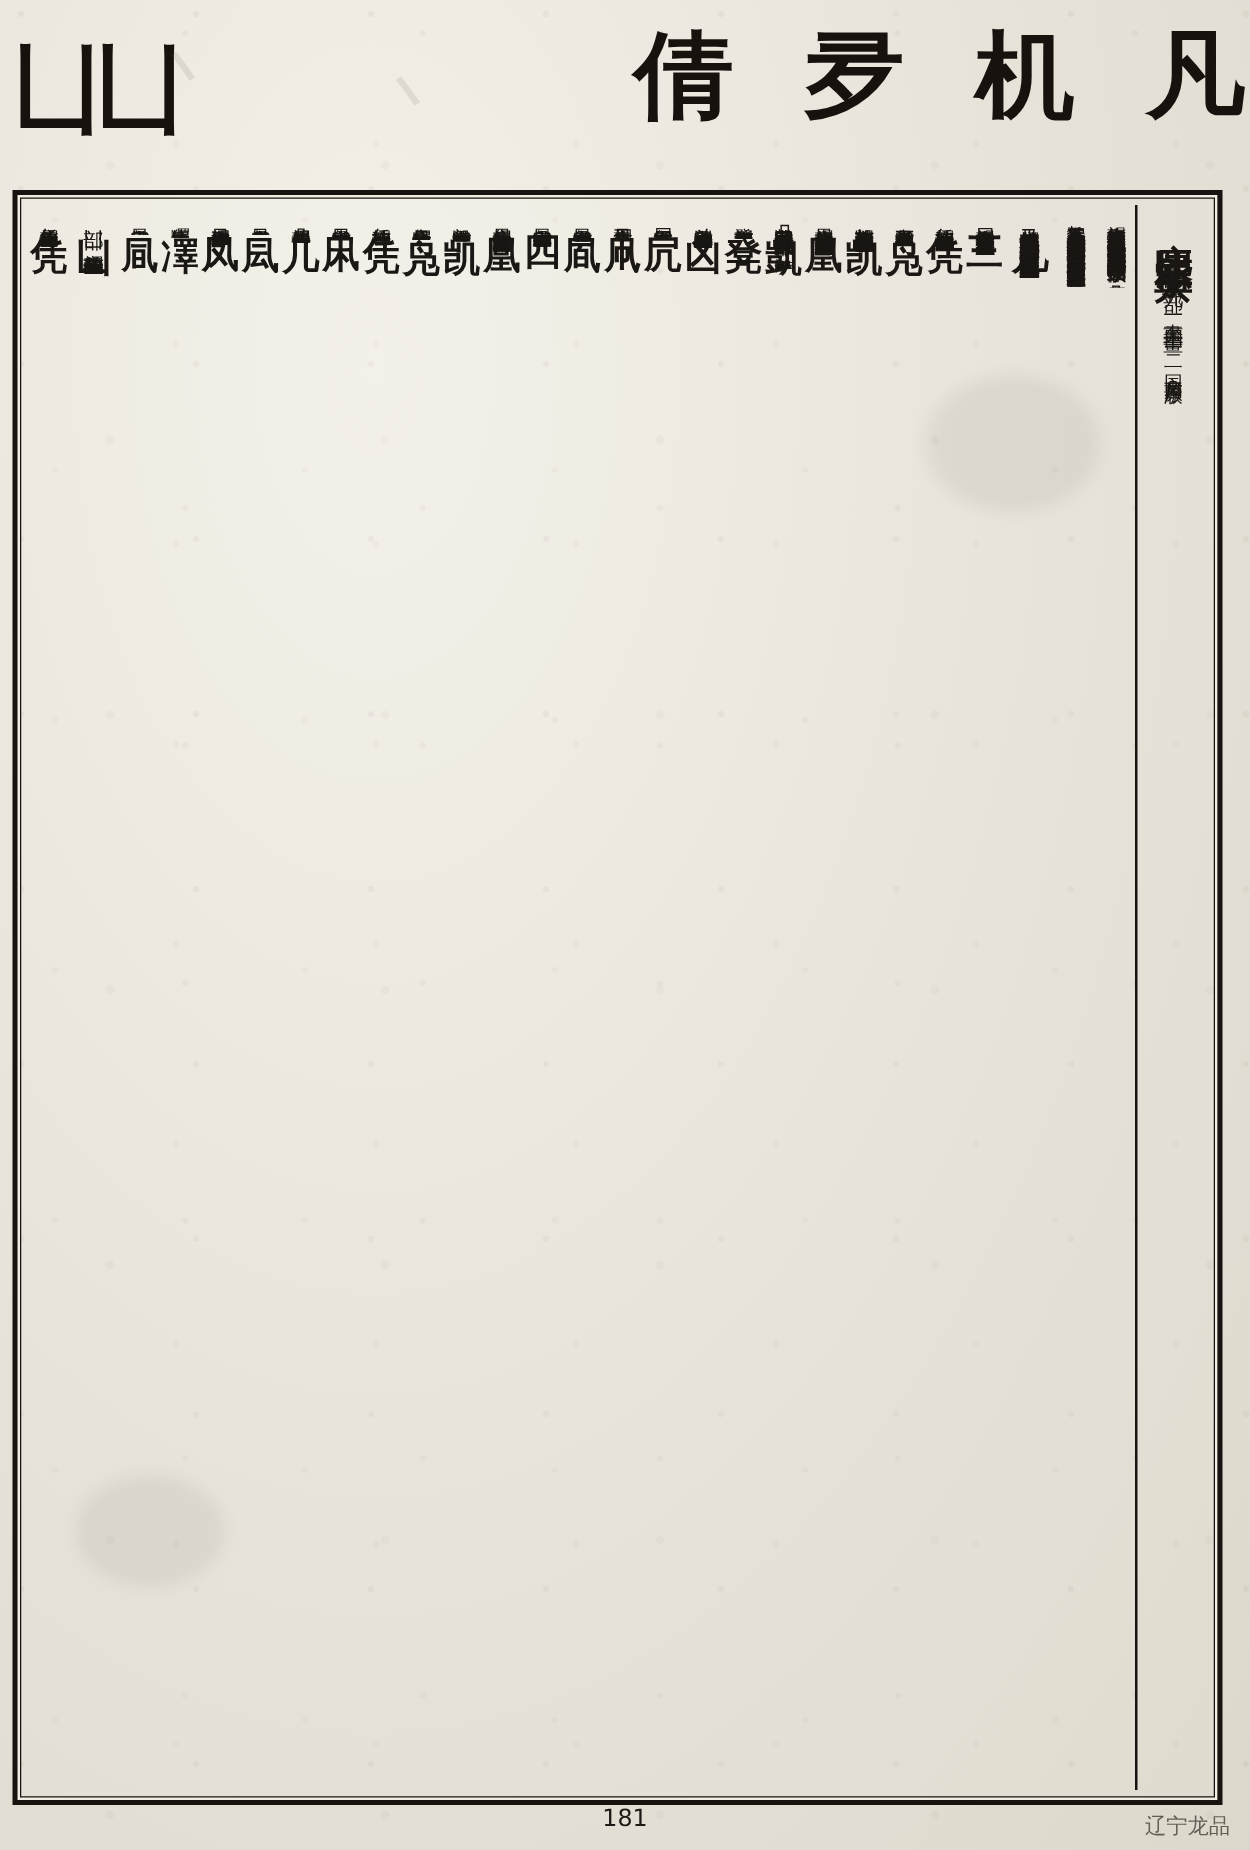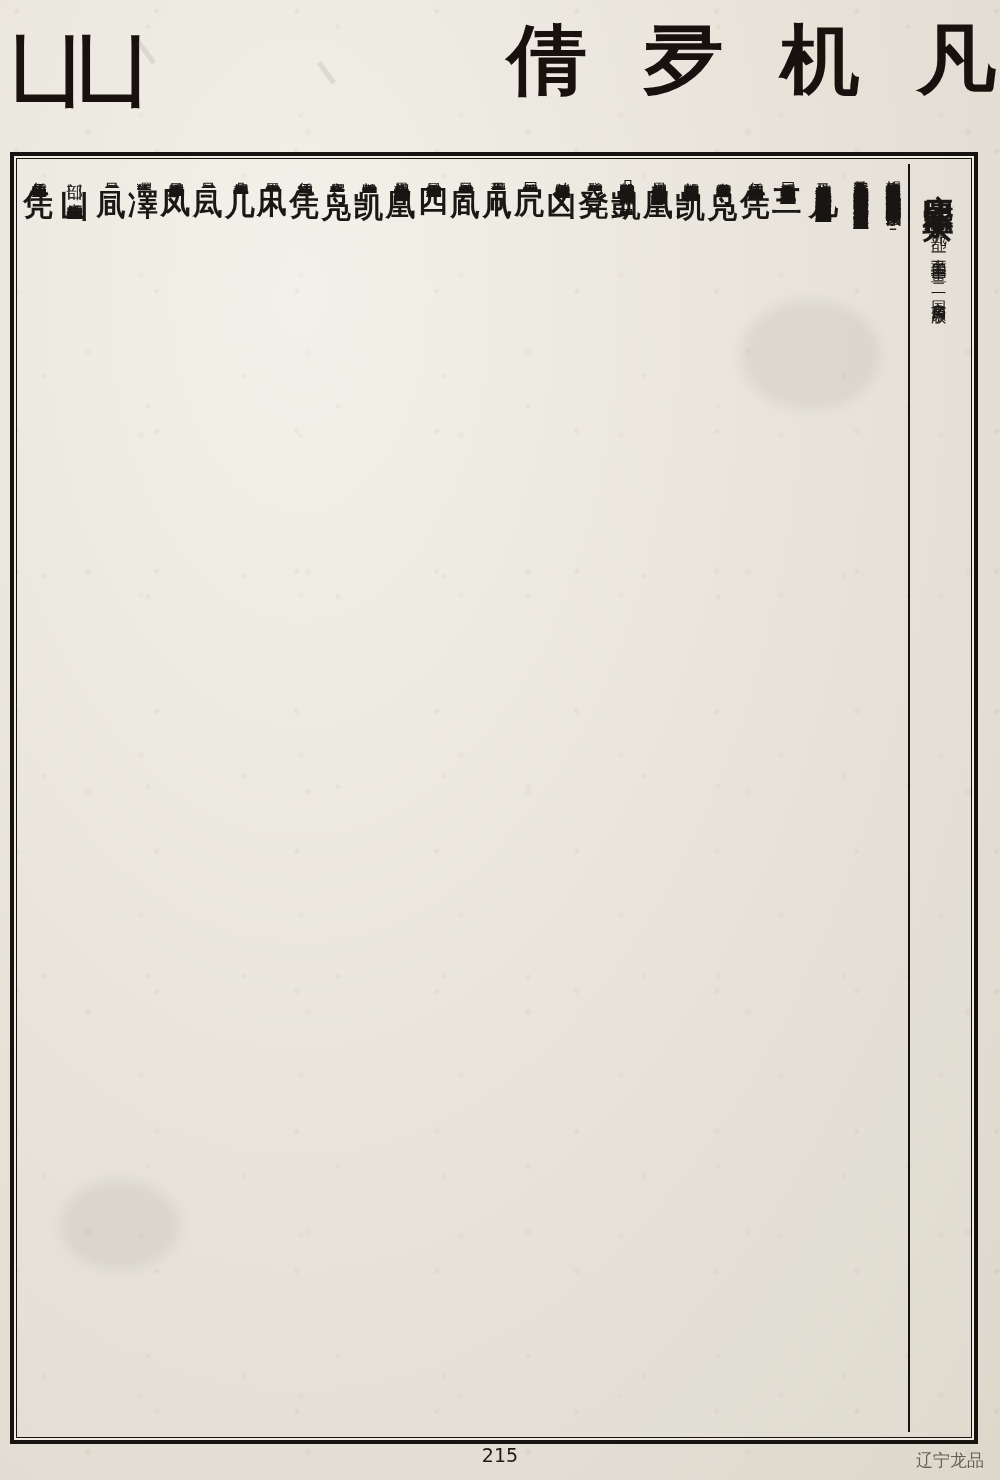--- a/index.html
+++ b/index.html
@@ -323,16 +323,16 @@
         <span class="vtext">凵部 唐韻丘范切集韻韻會口范切竝音坎説文張口也象形凵盧飯器以柳爲之象形總要橐仰孟斂口形凡凵之屬皆从凵又集韻苦紺切音勘義同</span>
       </div>
       <div class="col">
         <span class="head">凭</span>
         <span class="vtext">凭集韻丘魚切音虛説文凵盧飯器也又五音集韻凭與凵同又集韻韻會竝口范切音坎器械地體承載形處中者當其无有器之用也</span>
       </div>
 
     </div>
   </div>
 
-  <div id="folio">215</div>
+  <div id="folio">181</div>
   <div id="watermark">辽宁龙品</div>
 
 </div>
 
 </body></html>

